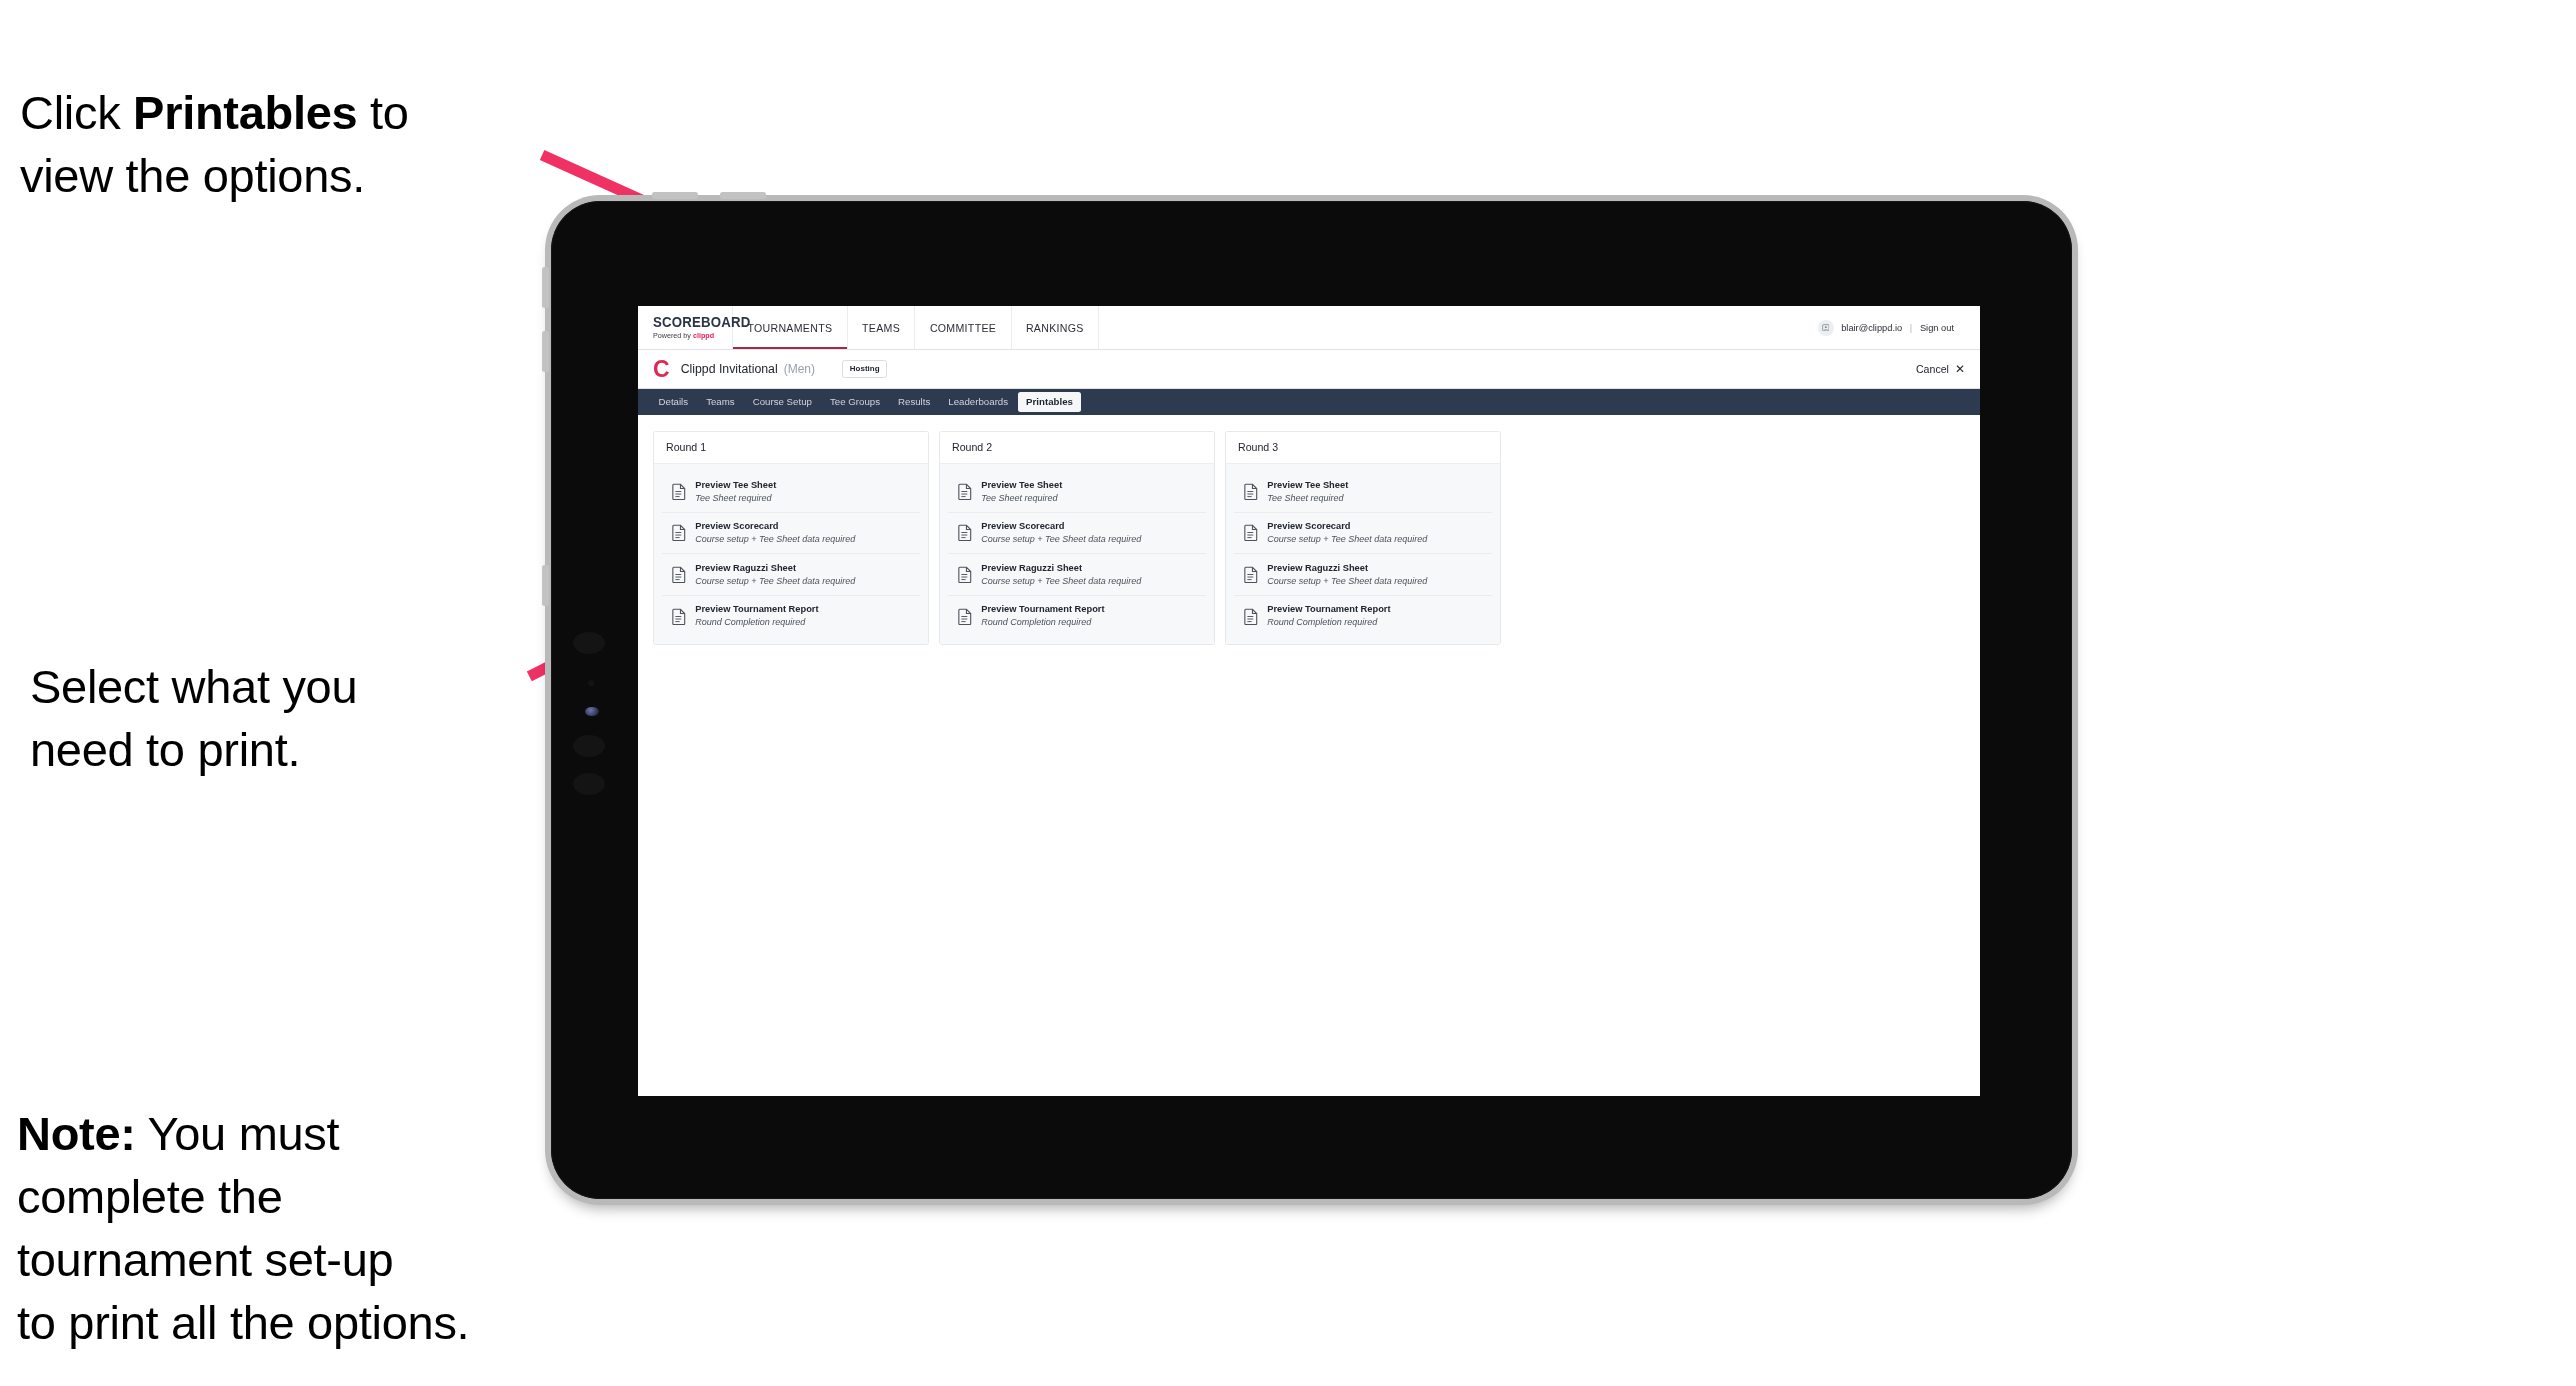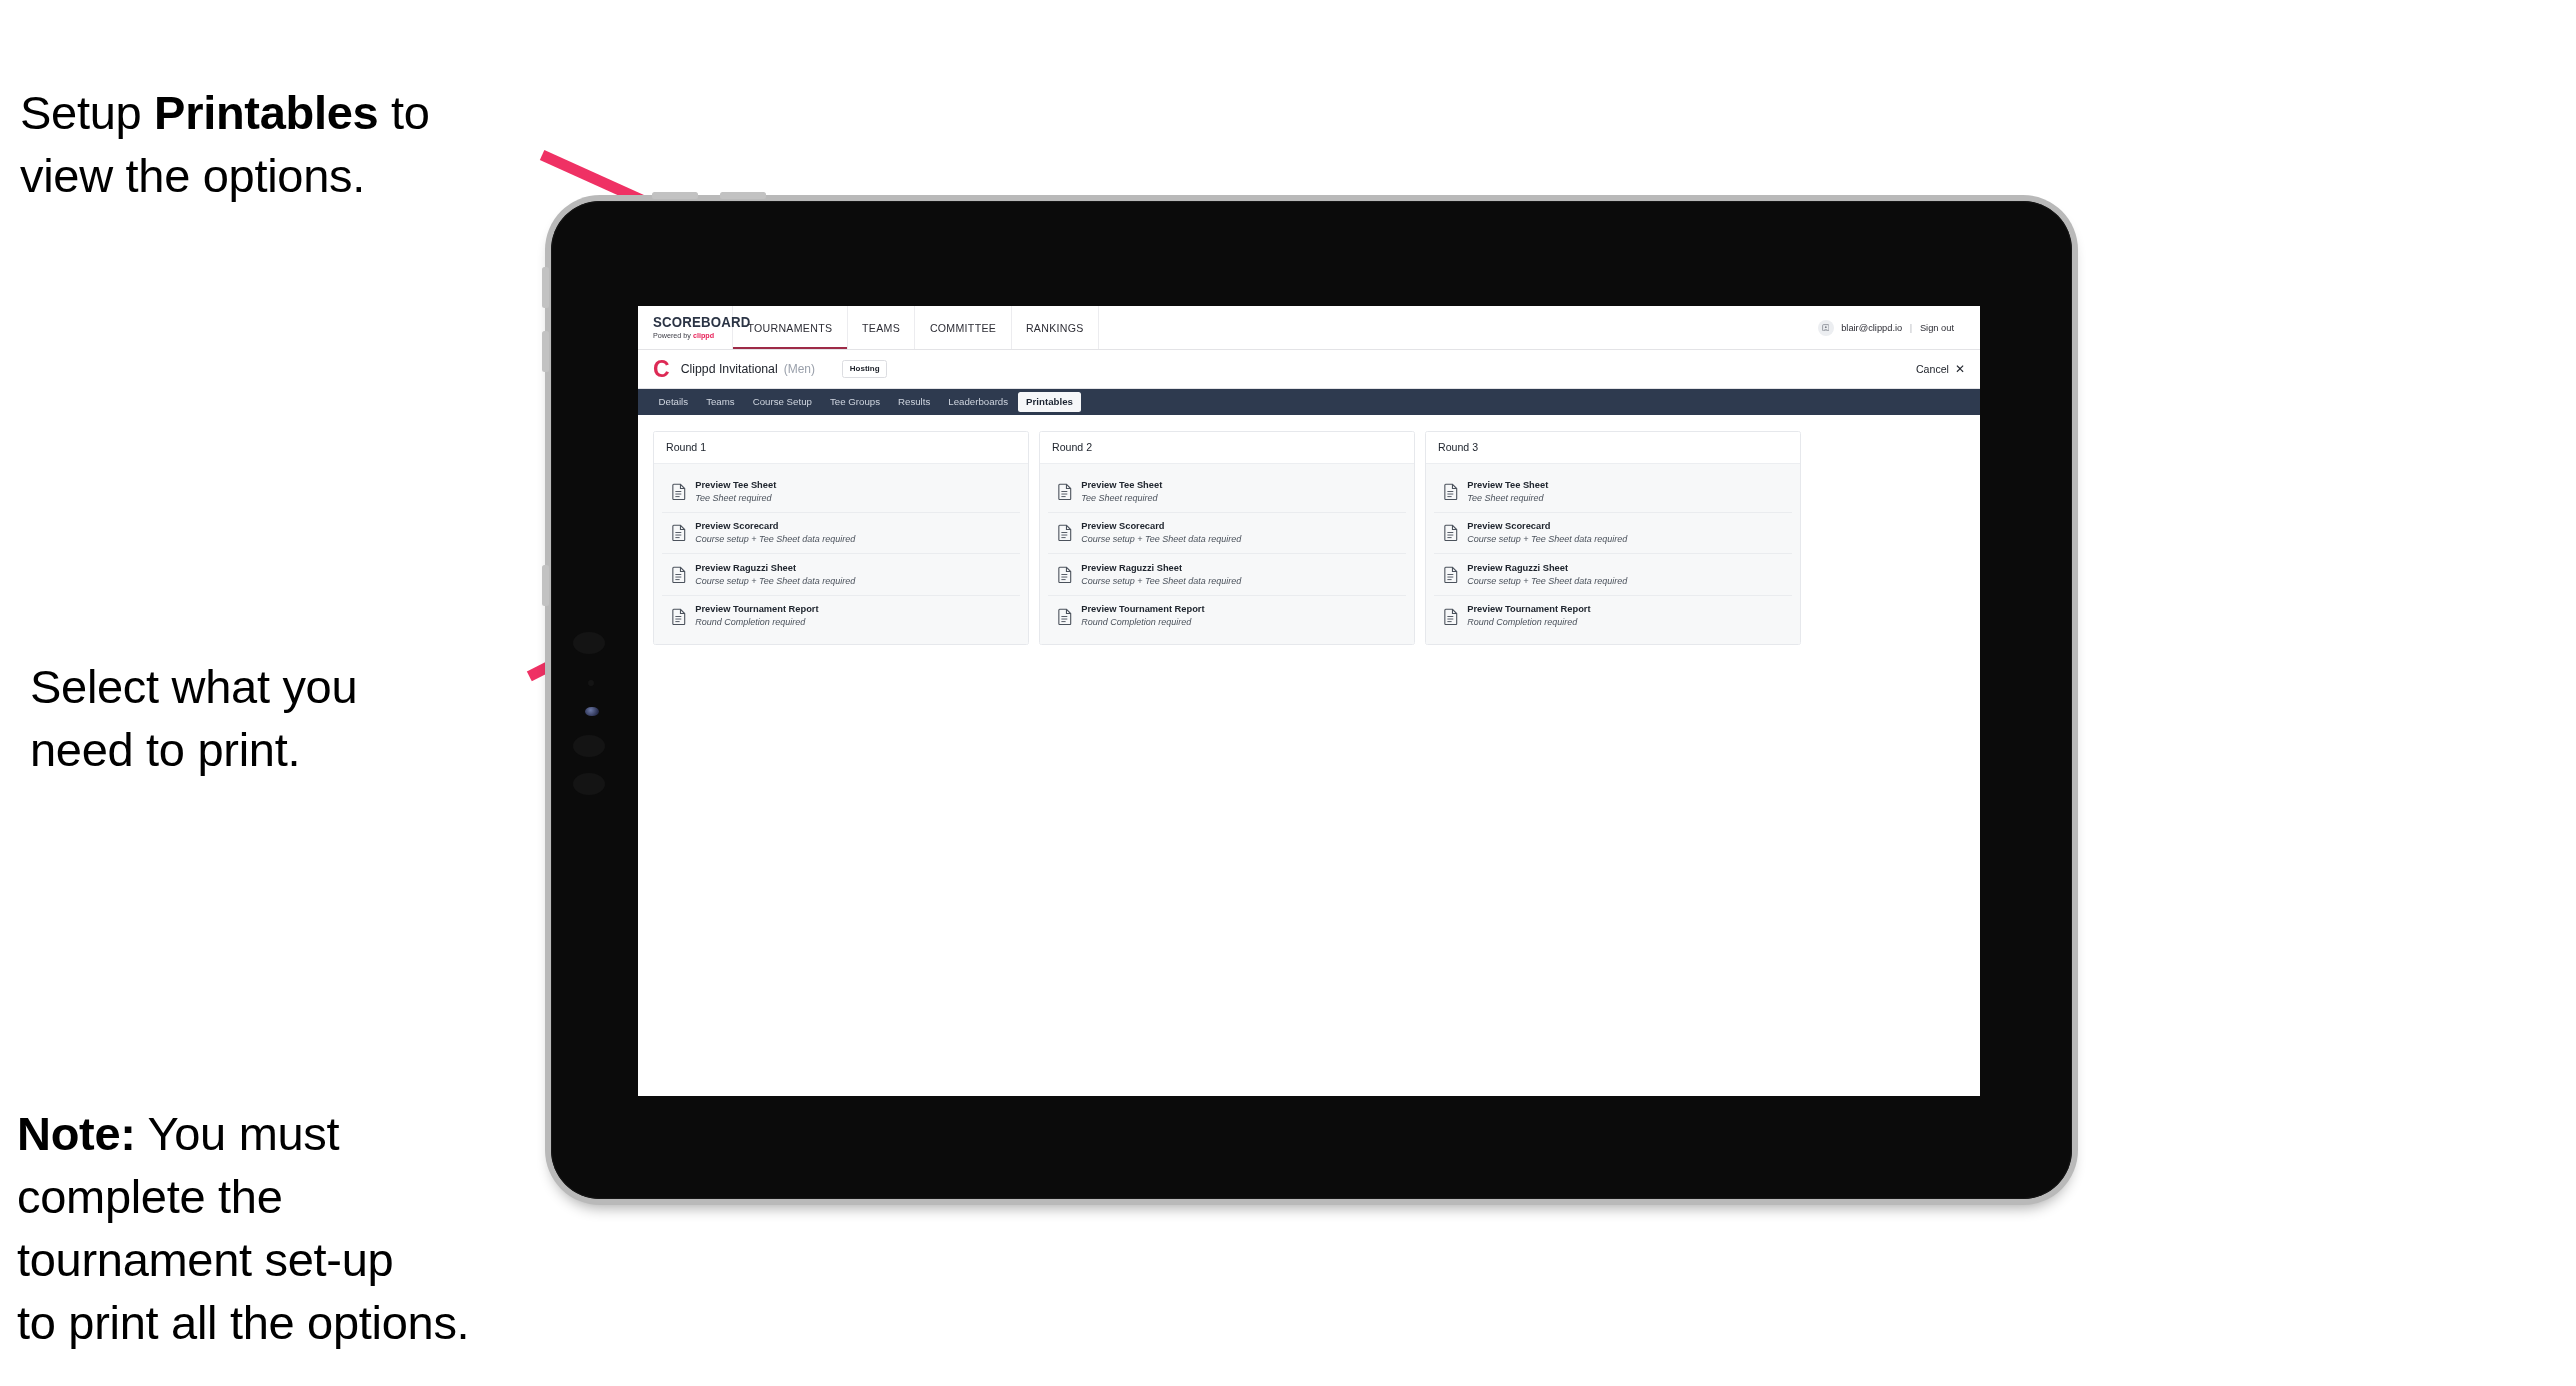--- a/index.html
+++ b/index.html
@@ -163,21 +163,21 @@
     background: #f6f7f9; color: #1d2532; font-weight: 600;
   }
 
   
   #content {
     padding: 16px 15px;
     display: flex; gap: 10px;
     background: #ffffff;
   }
   .round-panel {
-    width: 376px;
+    width: 276px;
     border: 0.8px solid #e6e8ec;
     border-radius: 2.5px;
     background: #ffffff;
     overflow: hidden;
   }
   .round-header {
     padding: 9.3px 12px;
     font-size: 10.6px; color: #20262f;
     border-bottom: 0.8px solid #eceef1;
     background: #ffffff;
@@ -199,21 +199,21 @@
   .print-sub {
     font-size: 9px; font-style: italic; color: #4b525c; line-height: 1.15;
   }
 </style>
 </head>
 <body>
 
 <div id="root">
 
   <div class="annot" id="annot-top">
-    <span>Setup </span><b>Printables</b><span> to
+    <span>Click </span><b>Printables</b><span> to
 view the options.</span>
   </div>
 
   <div class="annot" id="annot-mid">Select what you
  need to print.</div>
 
   <div class="annot" id="annot-note">
     <b>Note:</b><span> You must
 complete the
 tournament set-up

